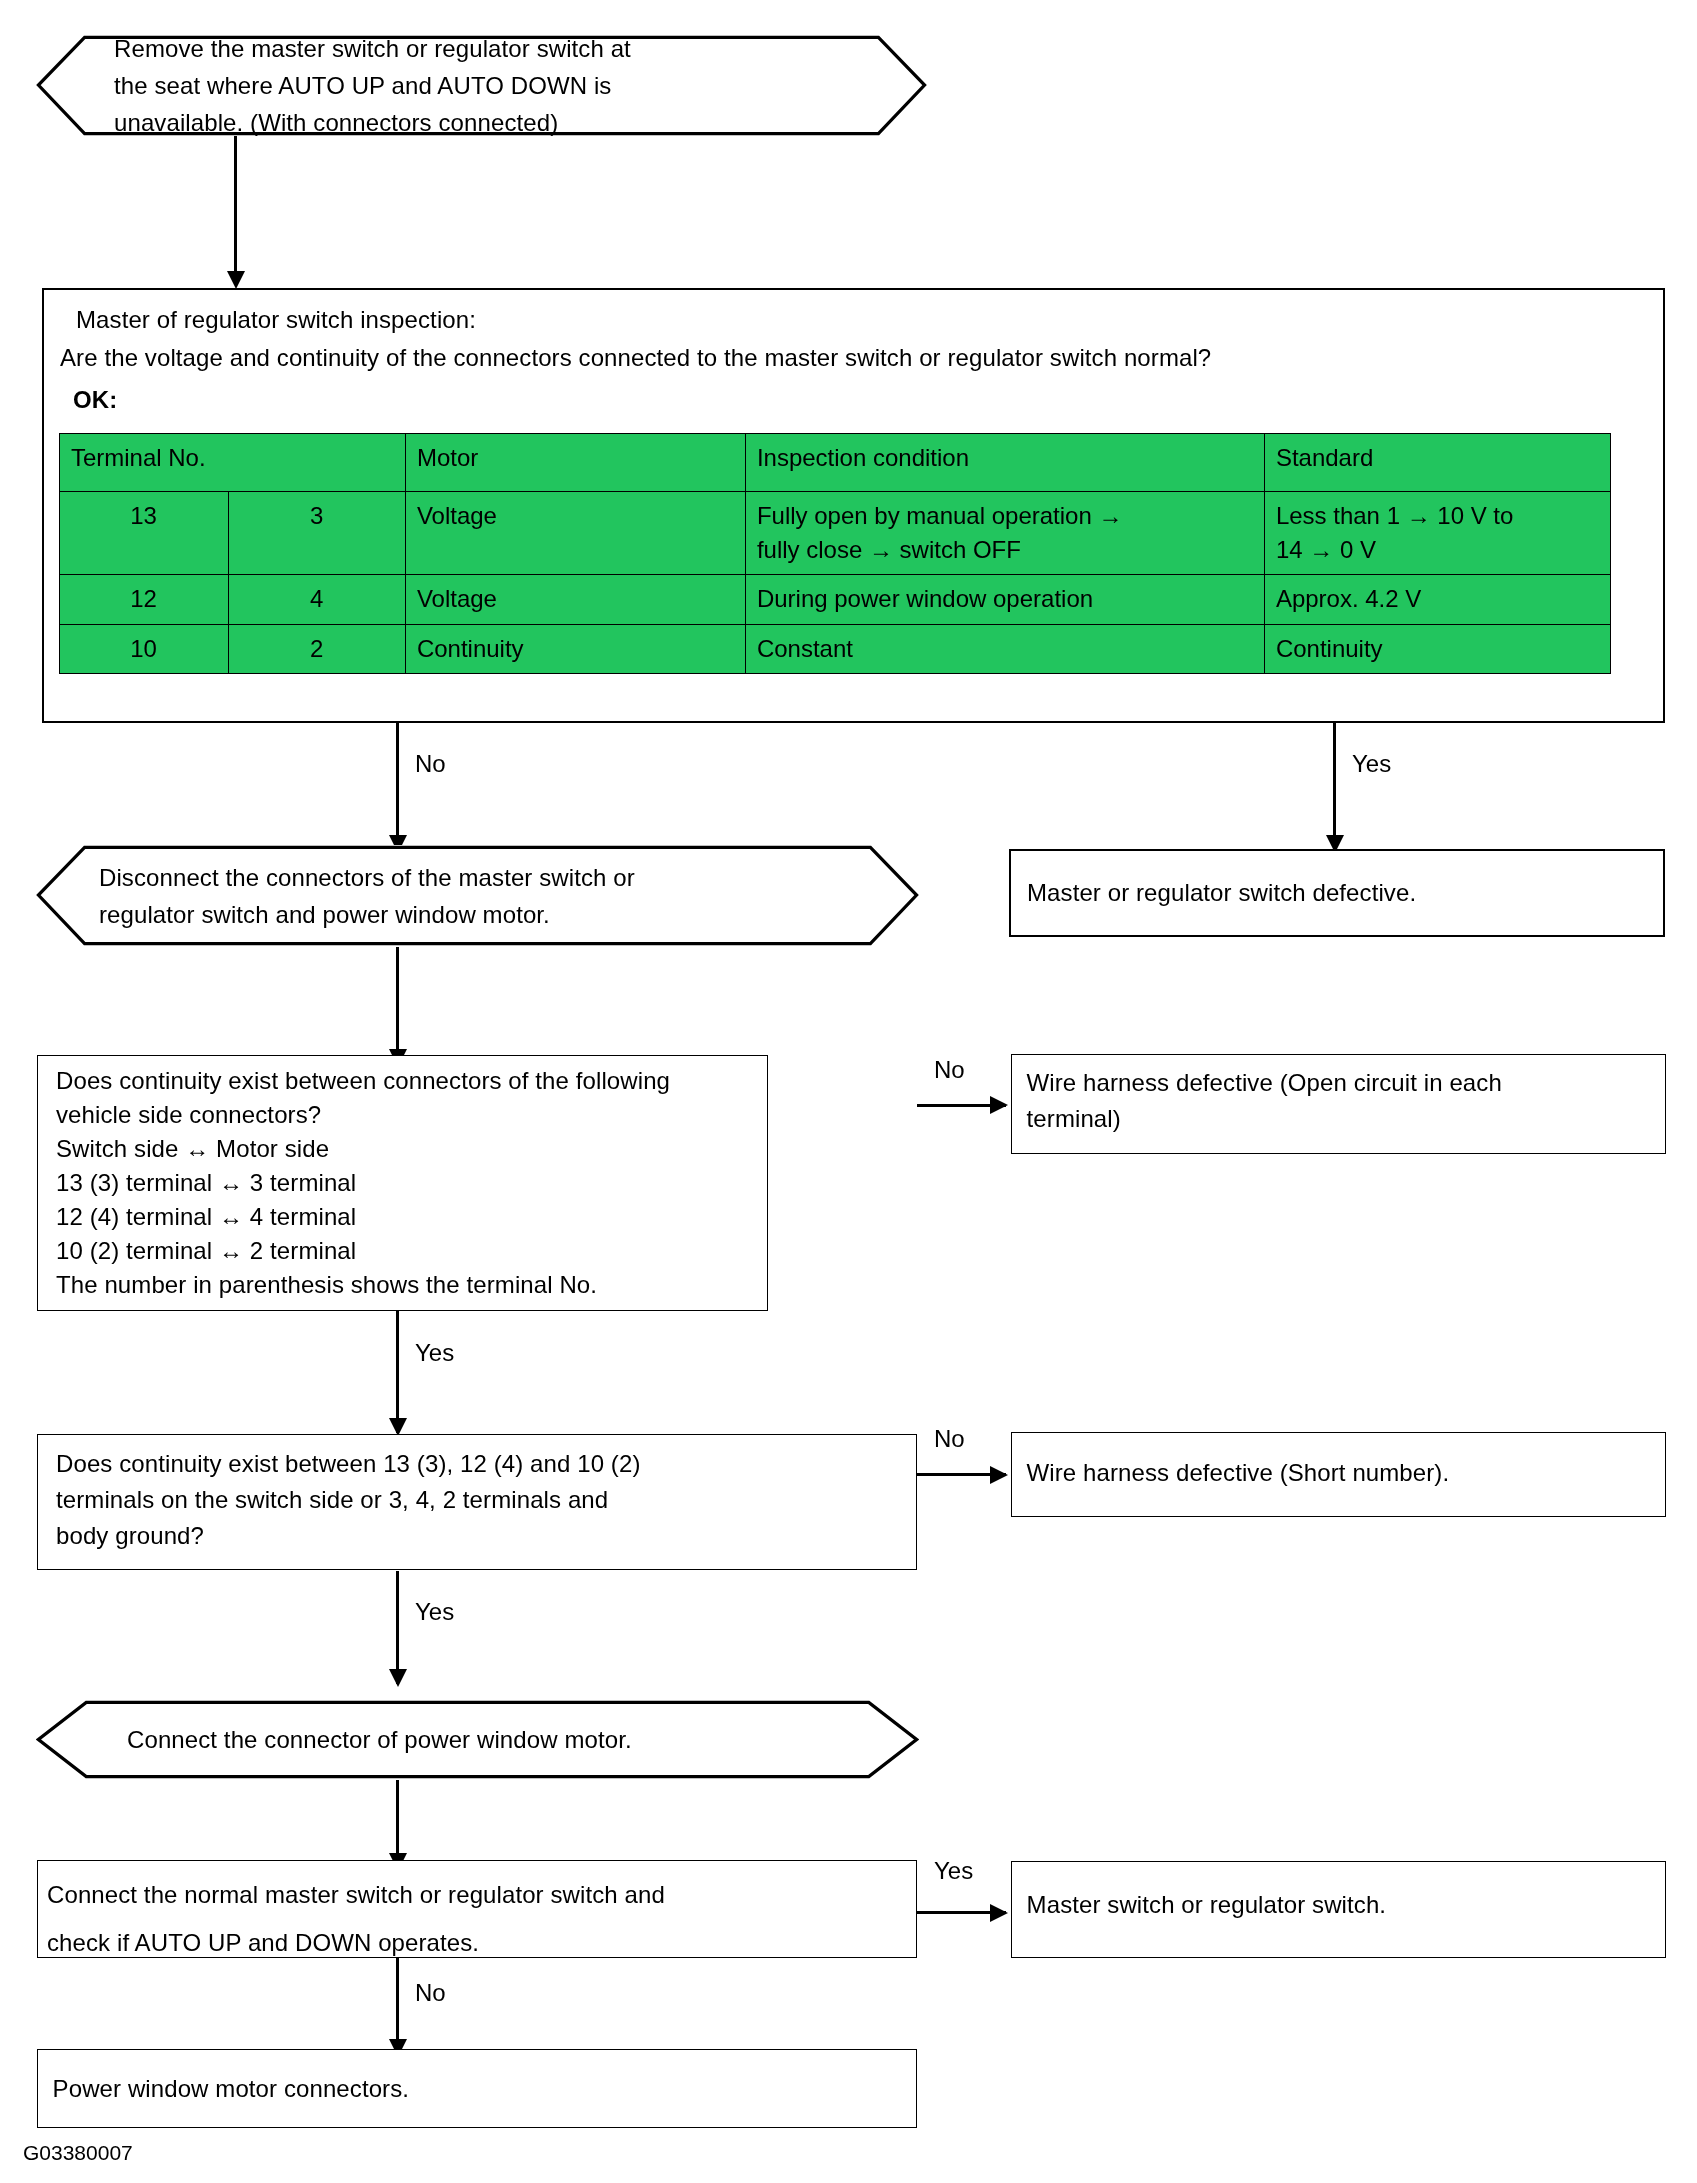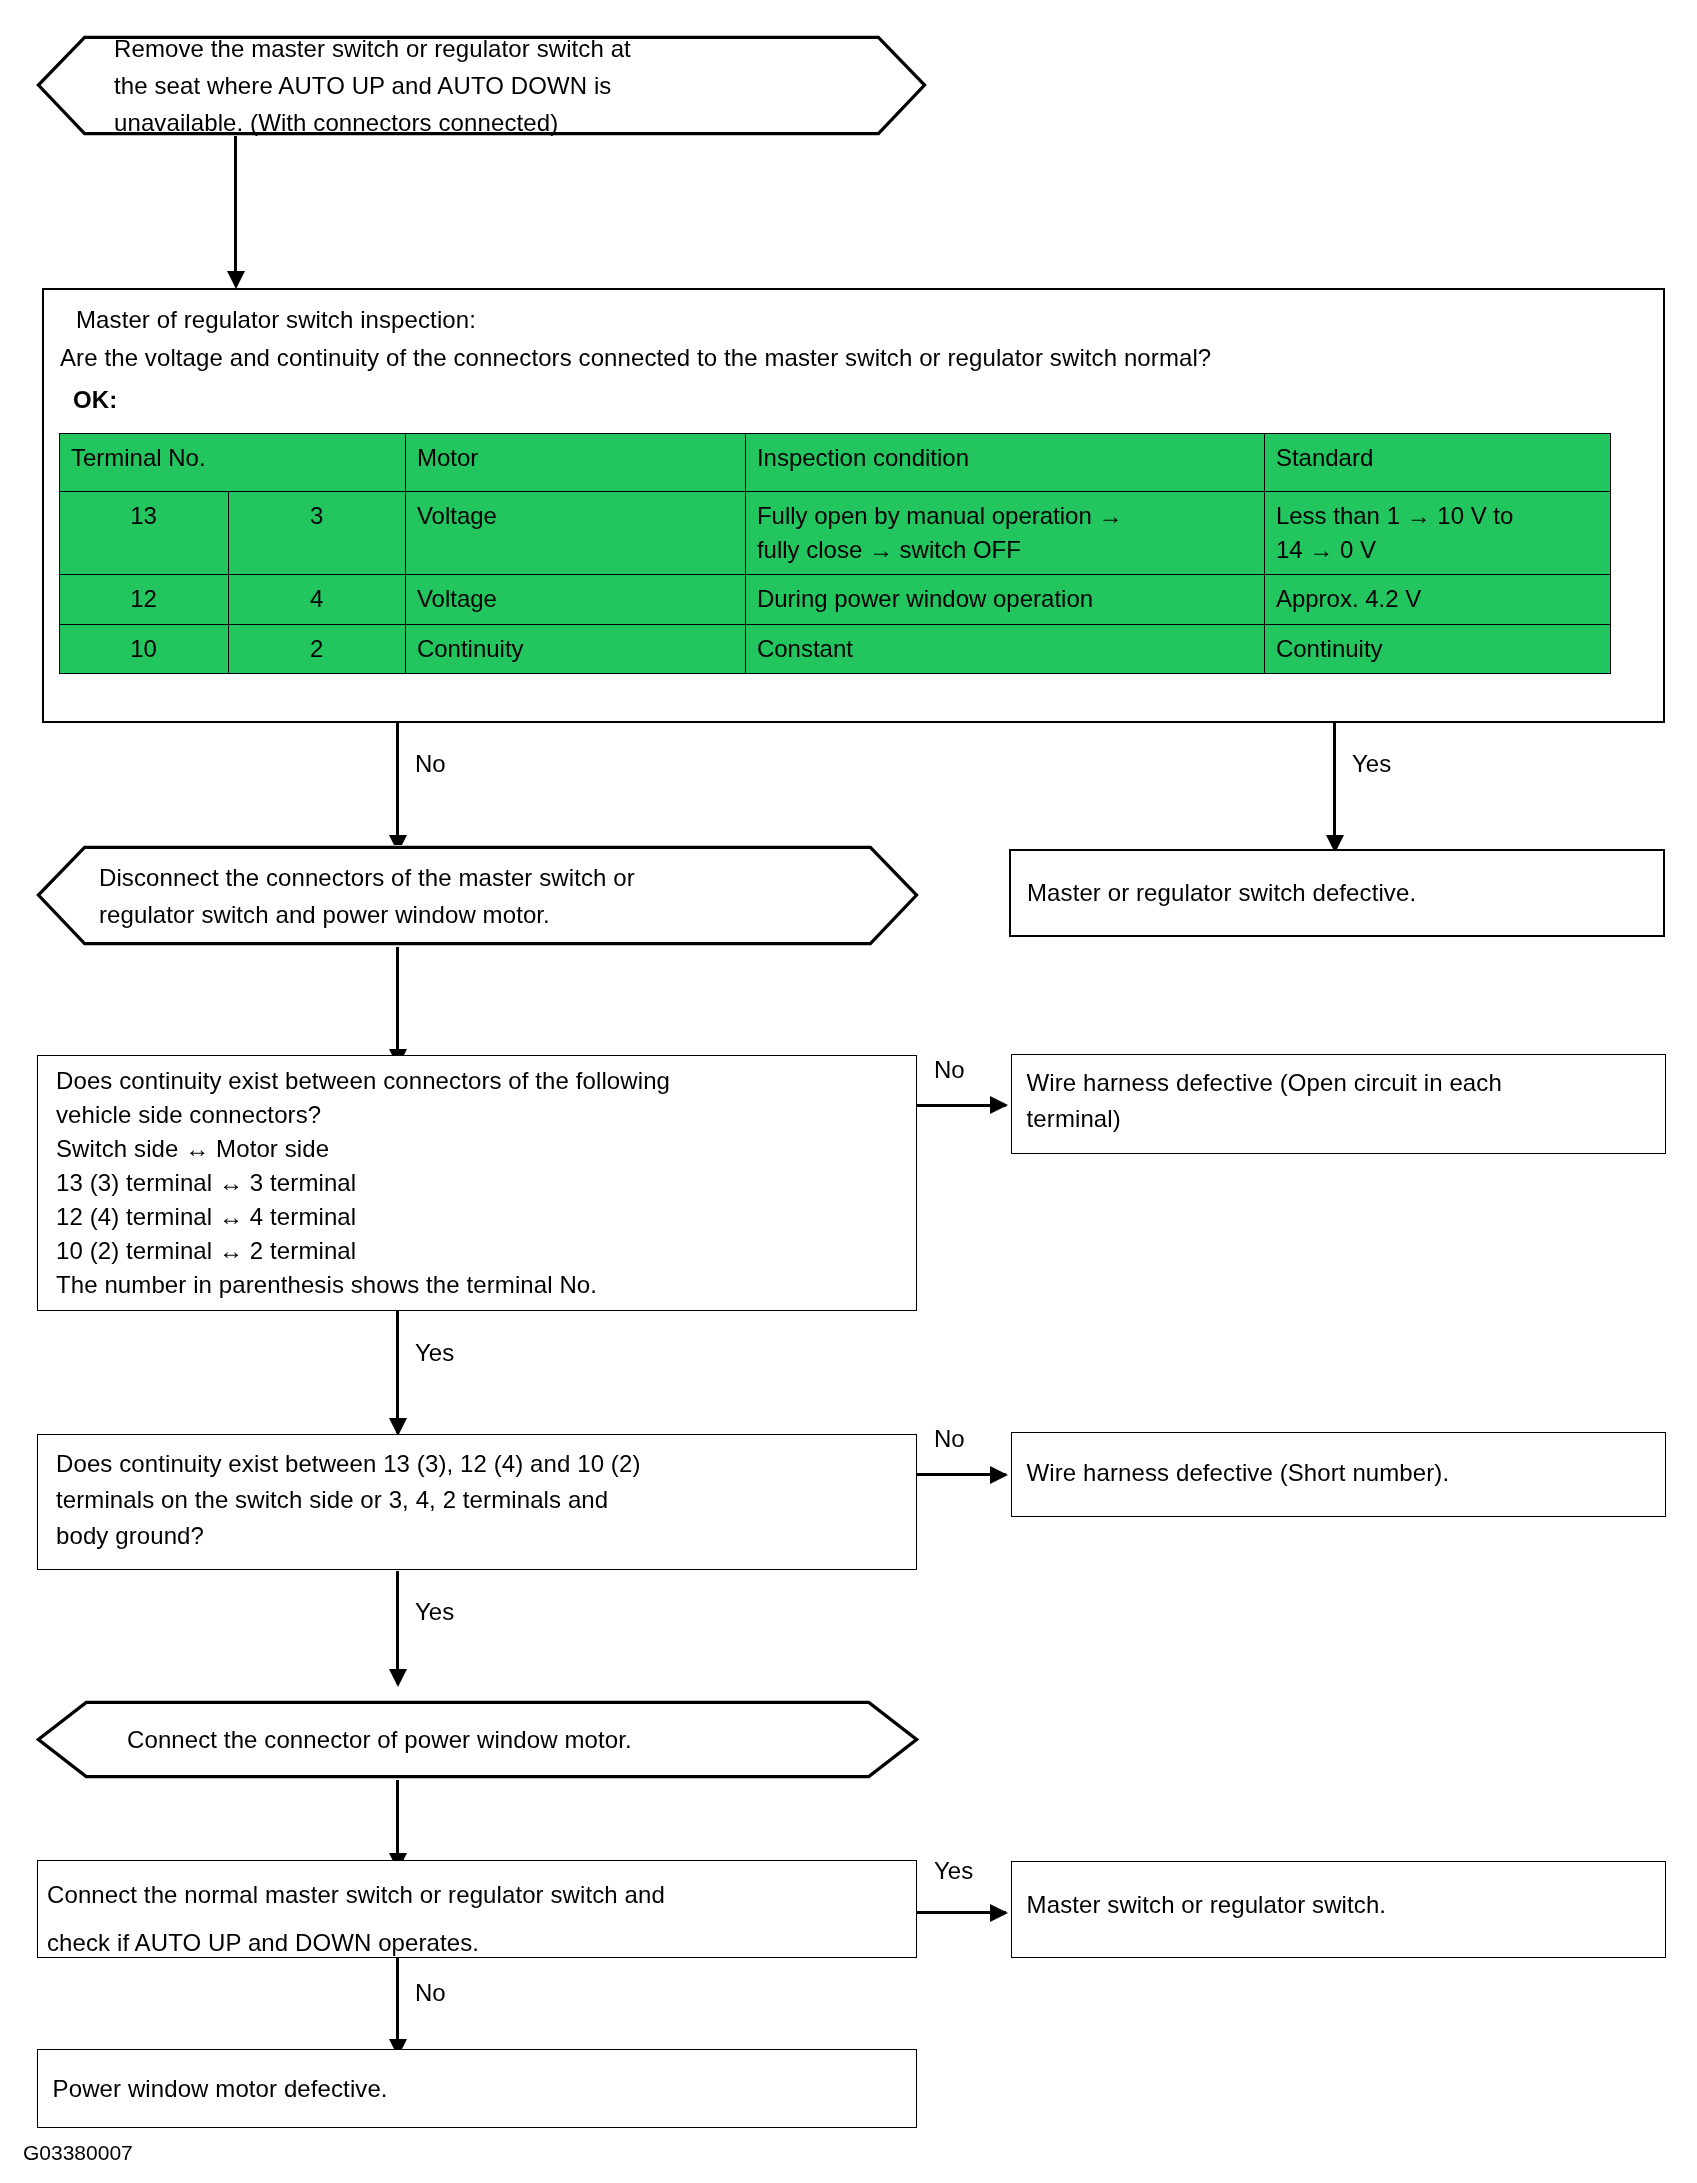--- a/index.html
+++ b/index.html
@@ -222,21 +222,21 @@
     </div>
   </div>
 
   <div class="node rect" style="left:1009px; top:849px; width:656px; height:88px;">
     <div class="txt" style="position:absolute; left:16px; top:23px;">Master or regulator switch defective.</div>
   </div>
 
   <div class="vline" style="left:396px; top:947px; height:118px;"></div>
   <div class="arrow-down" style="left:389px; top:1049px;"></div>
 
-  <div class="node rect rect-thin" style="left:37px; top:1055px; width:880px; height:256px;">
+  <div class="node rect rect-thin" style="left:37px; top:1055px; width:731px; height:256px;">
     <div class="txt pad" style="line-height:34px; padding-top:8px;">Does continuity exist between connectors of the following
 vehicle side connectors?
 Switch side ↔ Motor side
 13 (3) terminal ↔ 3 terminal
 12 (4) terminal ↔ 4 terminal
 10 (2) terminal ↔ 2 terminal
 The number in parenthesis shows the terminal No.</div>
   </div>
 
   <div class="hline" style="left:917px; top:1104px; width:89px;"></div>
@@ -293,19 +293,19 @@
 
   <div class="node rect rect-thin" style="left:1011px; top:1861px; width:655px; height:97px;">
     <div class="txt" style="position:absolute; left:14.6px; top:24px;">Master switch or regulator switch.</div>
   </div>
 
   <div class="vline" style="left:396px; top:1958px; height:96px;"></div>
   <div class="arrow-down" style="left:389px; top:2039px;"></div>
   <div class="branch-label" style="left:415px; top:1979px;">No</div>
 
   <div class="node rect rect-thin" style="left:37px; top:2049px; width:880px; height:79px;">
-    <div class="txt" style="position:absolute; left:14.6px; top:19.5px;">Power window motor defective.</div>
+    <div class="txt" style="position:absolute; left:14.6px; top:19.5px;">Power window motor connectors.</div>
   </div>
 
   <div class="fig-id" style="left:23px; top:2141px;">G03380007</div>
 
 </div>
 
 
 </body></html>

